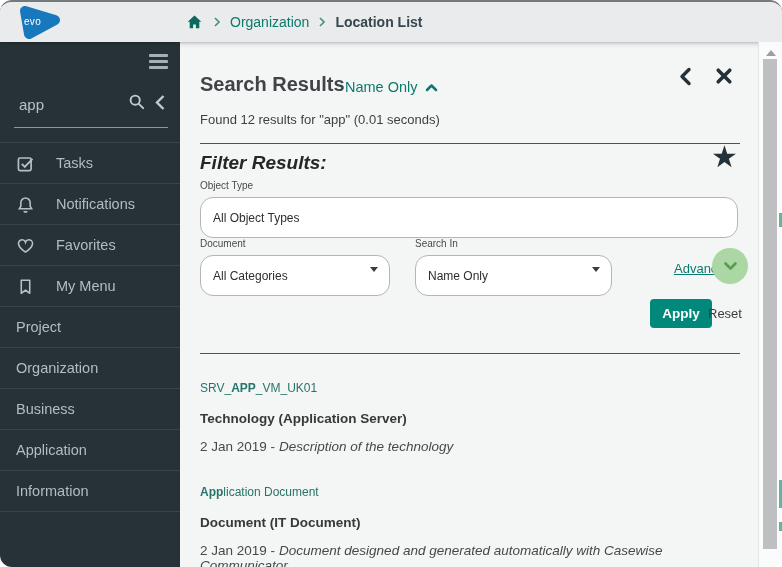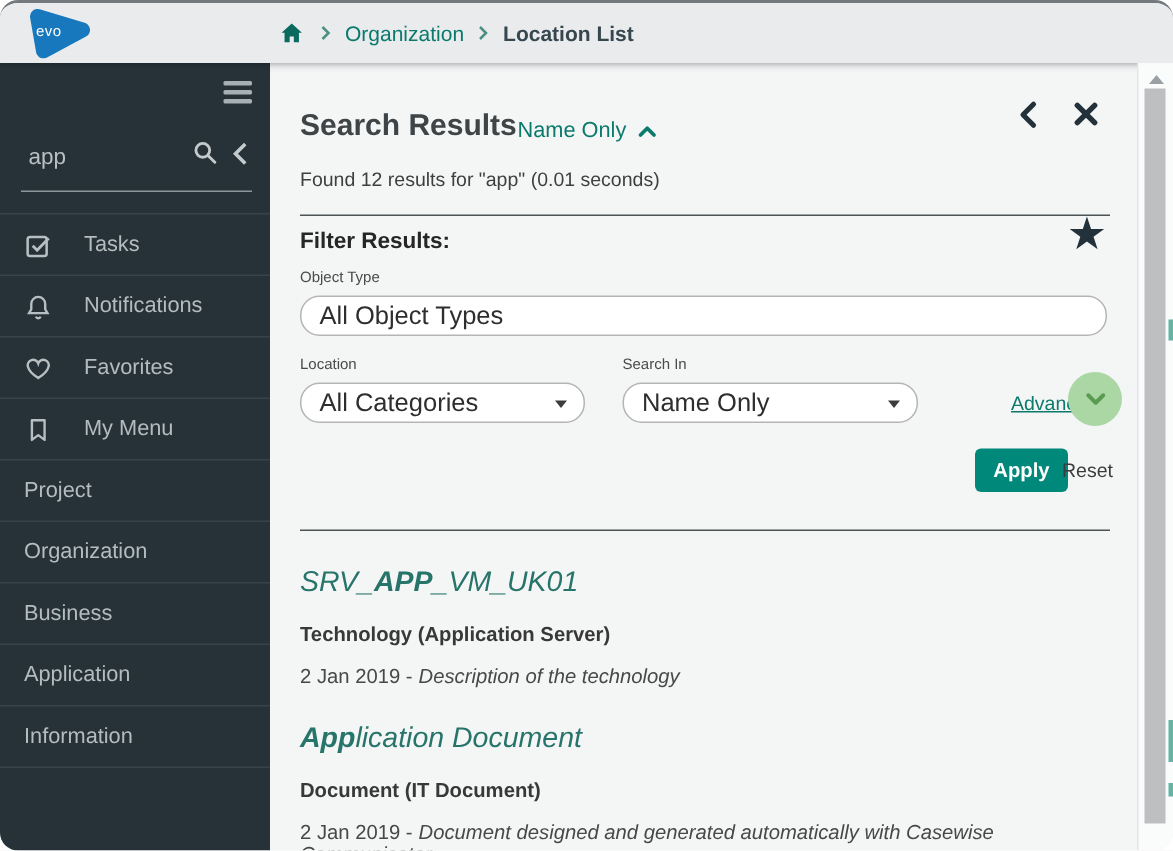--- a/index.html
+++ b/index.html
@@ -42,49 +42,49 @@
   .main { position:absolute; left:180px; top:40px; right:24px; bottom:0;
           background:linear-gradient(#e7e9ea, var(--content-bg) 7px); }
   .m-title { position:absolute; left:20px; top:31px; font-size:20px; color:#3f4447; }
   .m-scope { position:absolute; left:165px; top:37px; display:flex; align-items:center; gap:7px;
              color:var(--accent); font-size:14.5px; cursor:pointer; }
   .ic-back { position:absolute; right:66px; top:25px; cursor:pointer; display:flex; }
   .ic-close { position:absolute; right:25px; top:25px; cursor:pointer; display:flex; }
   .m-summary { position:absolute; left:20px; top:70px; font-size:13px; color:#3f3f3f; }
   .divider { position:absolute; left:20px; right:18px; height:1px; background:var(--divider-dark); }
   .d1 { top:101px; } .d2 { top:311px; }
-  .f-head { position:absolute; left:20px; top:110px; font-size:15px; font-weight:700; color:#262626; }
+  .f-head { position:absolute; left:20px; top:110px; font-size:19px; font-weight:700; color:#262626;font-style:italic; }
   .f-star { position:absolute; right:20px; top:100px; font-size:30px; line-height:30px;
             color:#22313a; cursor:pointer; }
   .f-label { position:absolute; font-size:10px; color:#4a4a4a; }
   .l-objtype { left:20px; top:138px; }
   .l-category { left:20px; top:196px; }
   .l-searchin { left:235px; top:196px; }
-  .f-field { position:absolute; height:27px; background:#fff; border:1px solid #b5b5b5;
-             border-radius:13px; font-size:17px; color:#2e2e2e; display:flex; align-items:center;
+  .f-field { position:absolute; height:41px; background:#fff; border:1px solid #b5b5b5;
+             border-radius:13px; font-size:12px; color:#2e2e2e; display:flex; align-items:center;
              padding:0 12px; cursor:pointer; }
   .fld-objtype { left:20px; right:20px; top:155px; }
   .fld-category { left:20px; top:213px; width:190px; }
   .fld-searchin { left:235px; top:213px; width:197px; }
   .f-field .caret { position:absolute; right:11px; top:11px; width:0; height:0;
                     border-left:4px solid transparent; border-right:4px solid transparent;
                     border-top:5px solid #3c3c3c; }
   .adv-link { position:absolute; left:494px; top:219px; color:var(--accent); font-size:13px;
               text-decoration:underline; cursor:pointer; }
   .adv-circle { position:absolute; left:532px; top:206px; width:36px; height:36px; border-radius:50%;
                 background:var(--advanced-circle); display:flex; align-items:center; justify-content:center;
                 cursor:pointer; }
   .btn-apply { position:absolute; left:470px; top:257px; width:62px; height:29px;
                background:var(--apply-bg); color:#fff; font-weight:700; font-size:13.5px;
                border:none; border-radius:4px; cursor:pointer; font-family:inherit; }
   .btn-reset { position:absolute; left:528px; top:264px; font-size:13px; color:#3c3c3c; cursor:pointer; }
 
   .result { position:absolute; left:20px; right:10px; }
   .r1 { top:336px; } .r2 { top:440px; }
-  .r-name { font-size:19px; color:var(--link); cursor:pointer; display:inline-block;font-style:italic; }
+  .r-name { font-size:12px; color:var(--link); cursor:pointer; display:inline-block; }
   .r-name b { font-weight:700; }
   .r-type { margin-top:15px; font-size:13.5px; font-weight:700; color:#383838; }
   .r-meta { margin-top:13px; font-size:13.5px; color:#484848; }
   .r-meta i { margin-left:4px; }
 
   
   .scrollbar { position:absolute; right:0; top:40px; width:24px; bottom:0;
                background:#fafbfb; border-left:1px solid #e4e5e6; z-index:6; }
   .sc-up { position:absolute; left:7px; top:8px; width:0; height:0; cursor:pointer;
            border-left:5px solid transparent; border-right:5px solid transparent;
@@ -225,21 +225,21 @@
     <div class="divider d1"></div>
 
     <div class="f-head">Filter Results:</div>
     <div class="f-star">★</div>
 
     <label class="f-label l-objtype">Object Type</label>
     <div class="f-field fld-objtype">
       <span>All Object Types</span>
     </div>
 
-    <label class="f-label l-category">Location</label>
+    <label class="f-label l-category">Document</label>
     <div class="f-field fld-category">
       <span>All Categories</span>
       <span class="caret"></span>
     </div>
 
     <label class="f-label l-searchin">Search In</label>
     <div class="f-field fld-searchin">
       <span>Name Only</span>
       <span class="caret"></span>
     </div>

